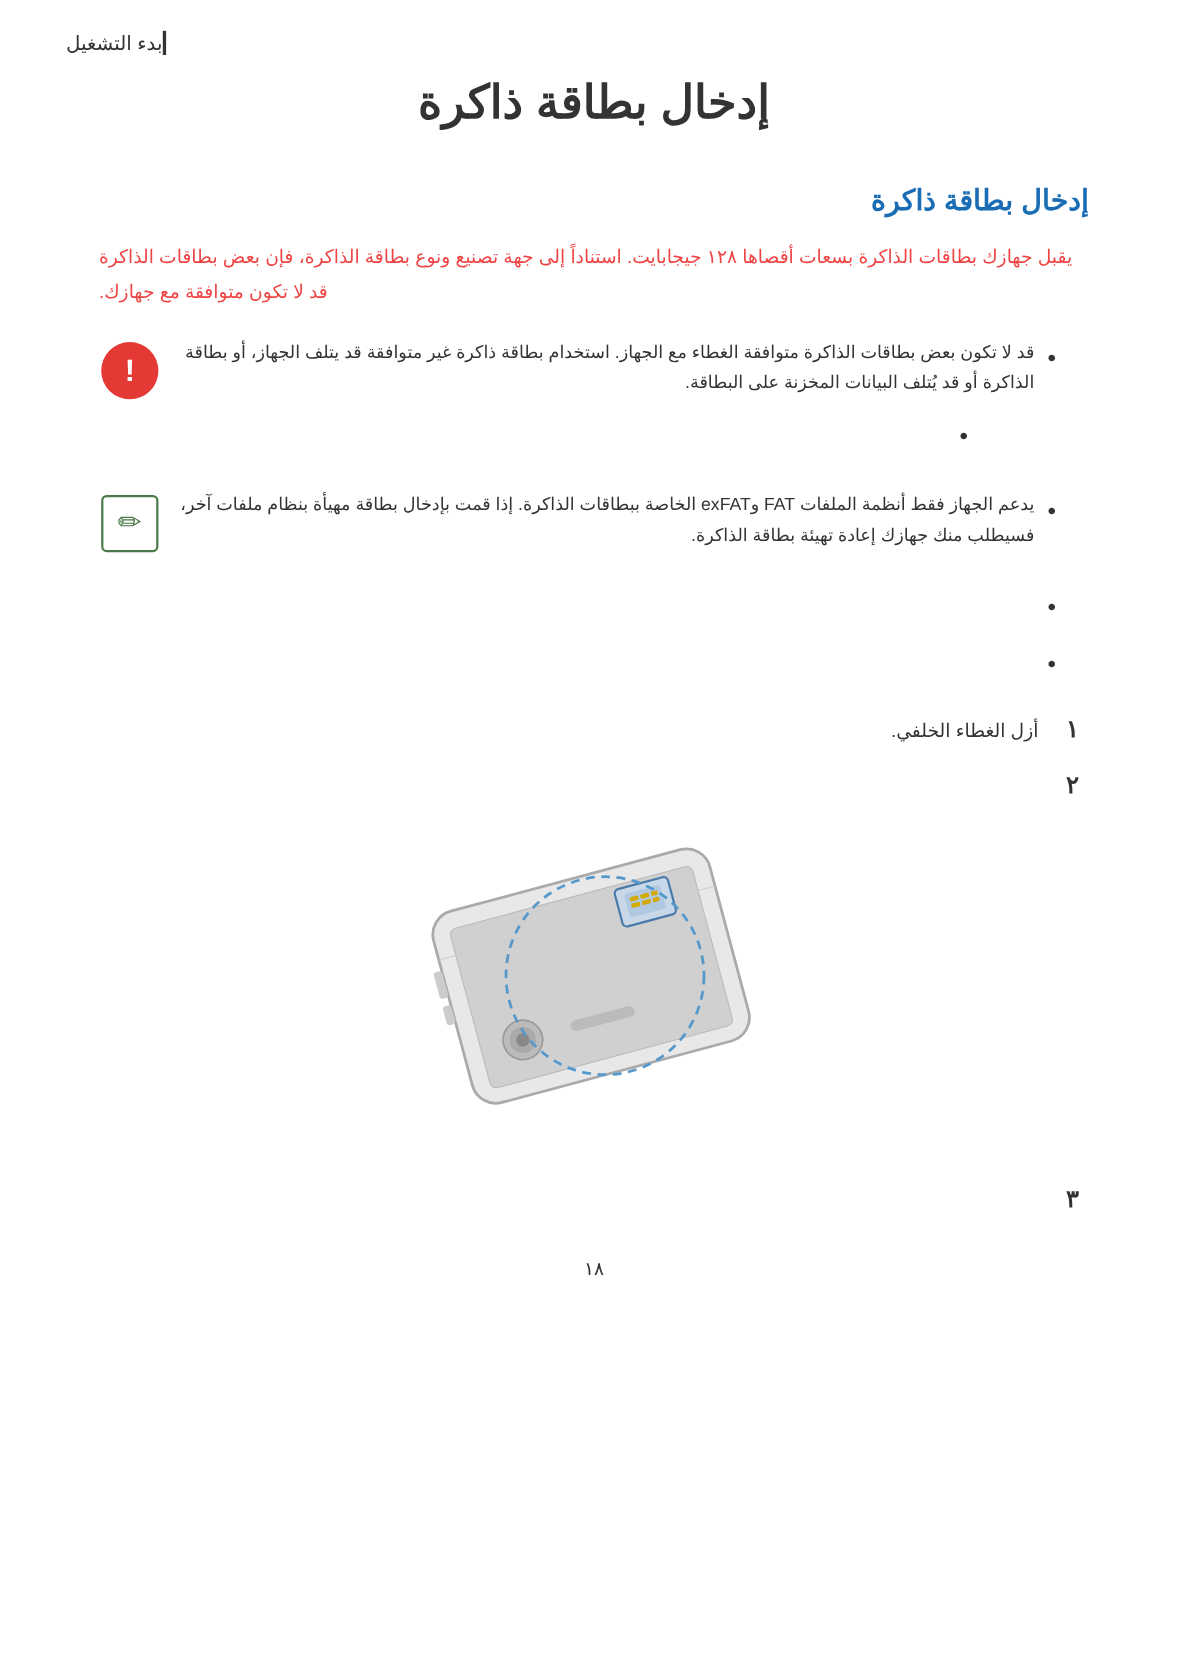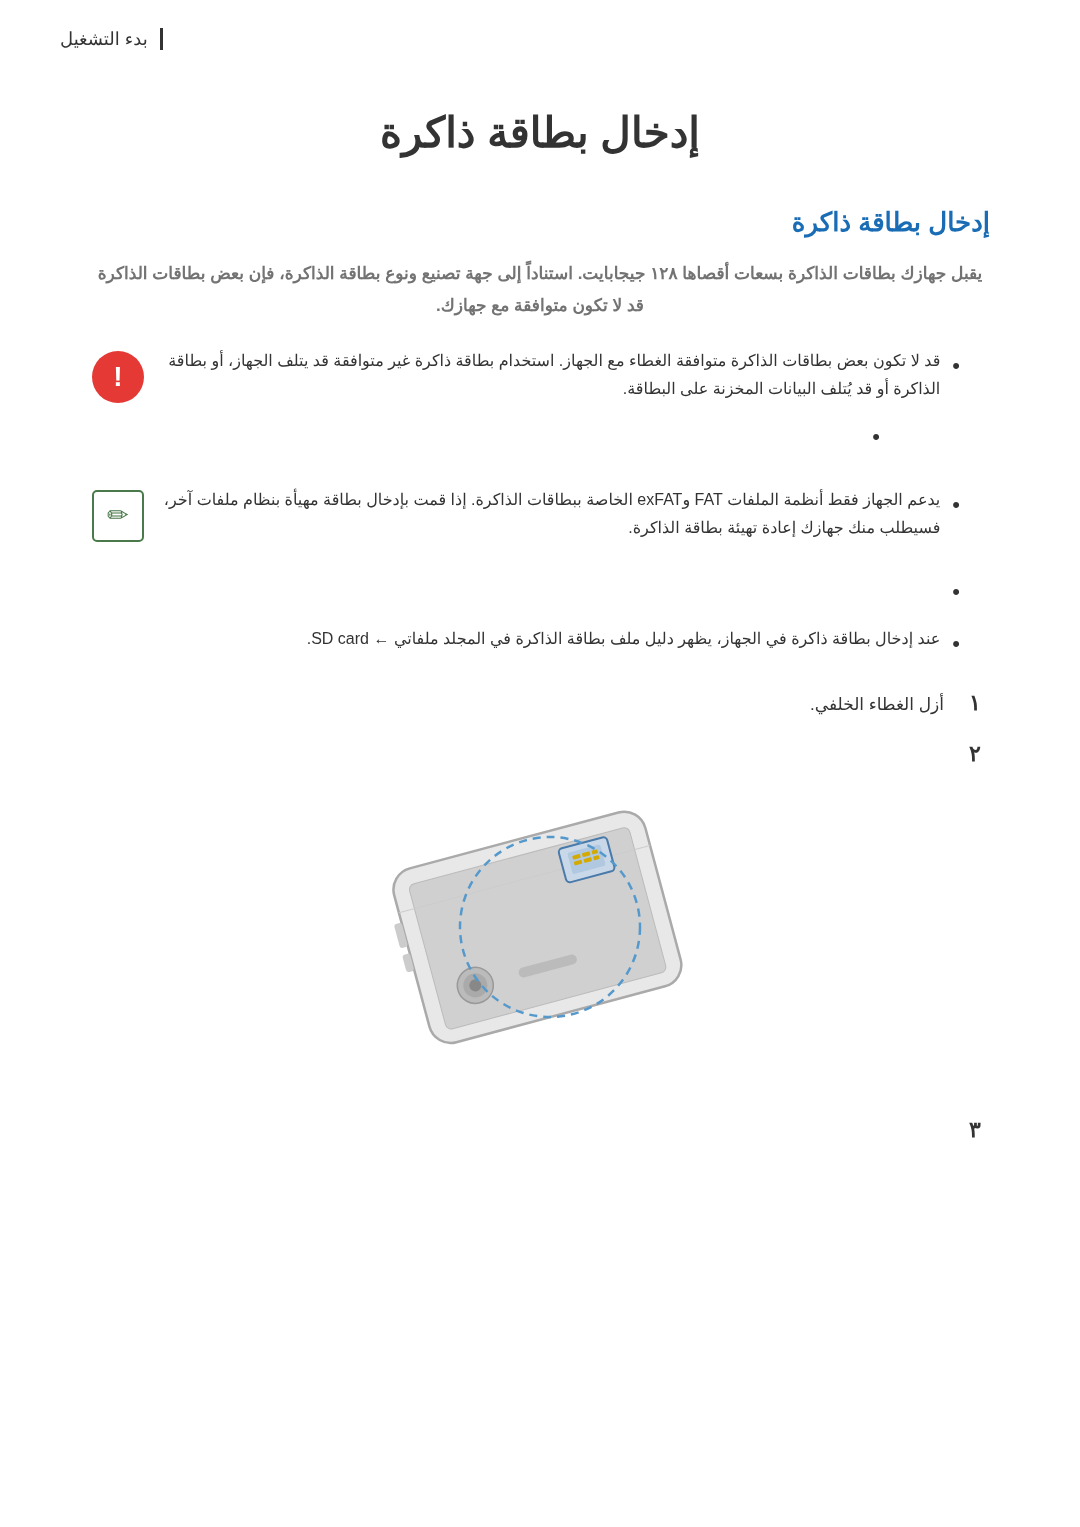--- a/index.html
+++ b/index.html
@@ -22,27 +22,27 @@
     }
 
     
     .top-label {
       position: absolute;
       top: 28px;
       left: 60px;
       font-size: 18px;
       color: #333;
       border-right: 3px solid #333;
-      padding-right: 12px;
+      padding-right: 0;
       direction: rtl;
     }
 
     
     .content {
-      padding: 88px 90px 60px 90px;
+      padding: 48px 90px 60px 90px;
       direction: rtl;
     }
 
     
     .main-title {
       font-size: 42px;
       font-weight: bold;
       color: #333;
       text-align: center;
       margin-bottom: 50px;
@@ -54,25 +54,24 @@
       font-size: 26px;
       font-weight: bold;
       color: #1a6db5;
       margin-bottom: 20px;
       text-align: right;
     }
 
     
     .main-paragraph {
       font-size: 17px;
-      color: #737373;
+      color: #ef4444;
       line-height: 1.9;
-      text-align: center;
+      text-align: left;
       margin-bottom: 24px;
-      font-weight: bold;
     }
 
     .bullet-item {
       display: flex;
       align-items: flex-start;
       margin-bottom: 14px;
       direction: rtl;
     }
 
     .bullet-dot {
@@ -218,23 +217,20 @@
         </div>
       </div>
     </div>
 
     <div class="bullet-item">
       <span class="bullet-dot">•</span>
     </div>
 
     <div class="bullet-item" style="margin-bottom:28px;">
       <span class="bullet-dot">•</span>
-      <span class="bullet-text">
-        <span>عند إدخال بطاقة ذاكرة في الجهاز، يظهر دليل ملف بطاقة الذاكرة في المجلد </span><span class="bold-text">ملفاتي</span><span> ←</span><span class="bold-text"> SD card</span><span>.</span>
-      </span>
     </div>
 
     <div class="step-item">
       <span class="step-number">١</span>
       <span class="step-text">أزل الغطاء الخلفي.</span>
     </div>
 
     <div class="step-item">
       <span class="step-number">٢</span>
     </div>
@@ -271,15 +267,16 @@
         </g>
 
         <circle cx="240" cy="130" r="90" fill="none" stroke="#5599cc" stroke-width="2.5" stroke-dasharray="8,6"></circle>
       </svg>
     </div>
 
     <div class="step-item">
       <span class="step-number">٣</span>
     </div>
 
+    <div class="page-number">١٨</div>
   </div>
 
 </div>
 
 </body></html>

